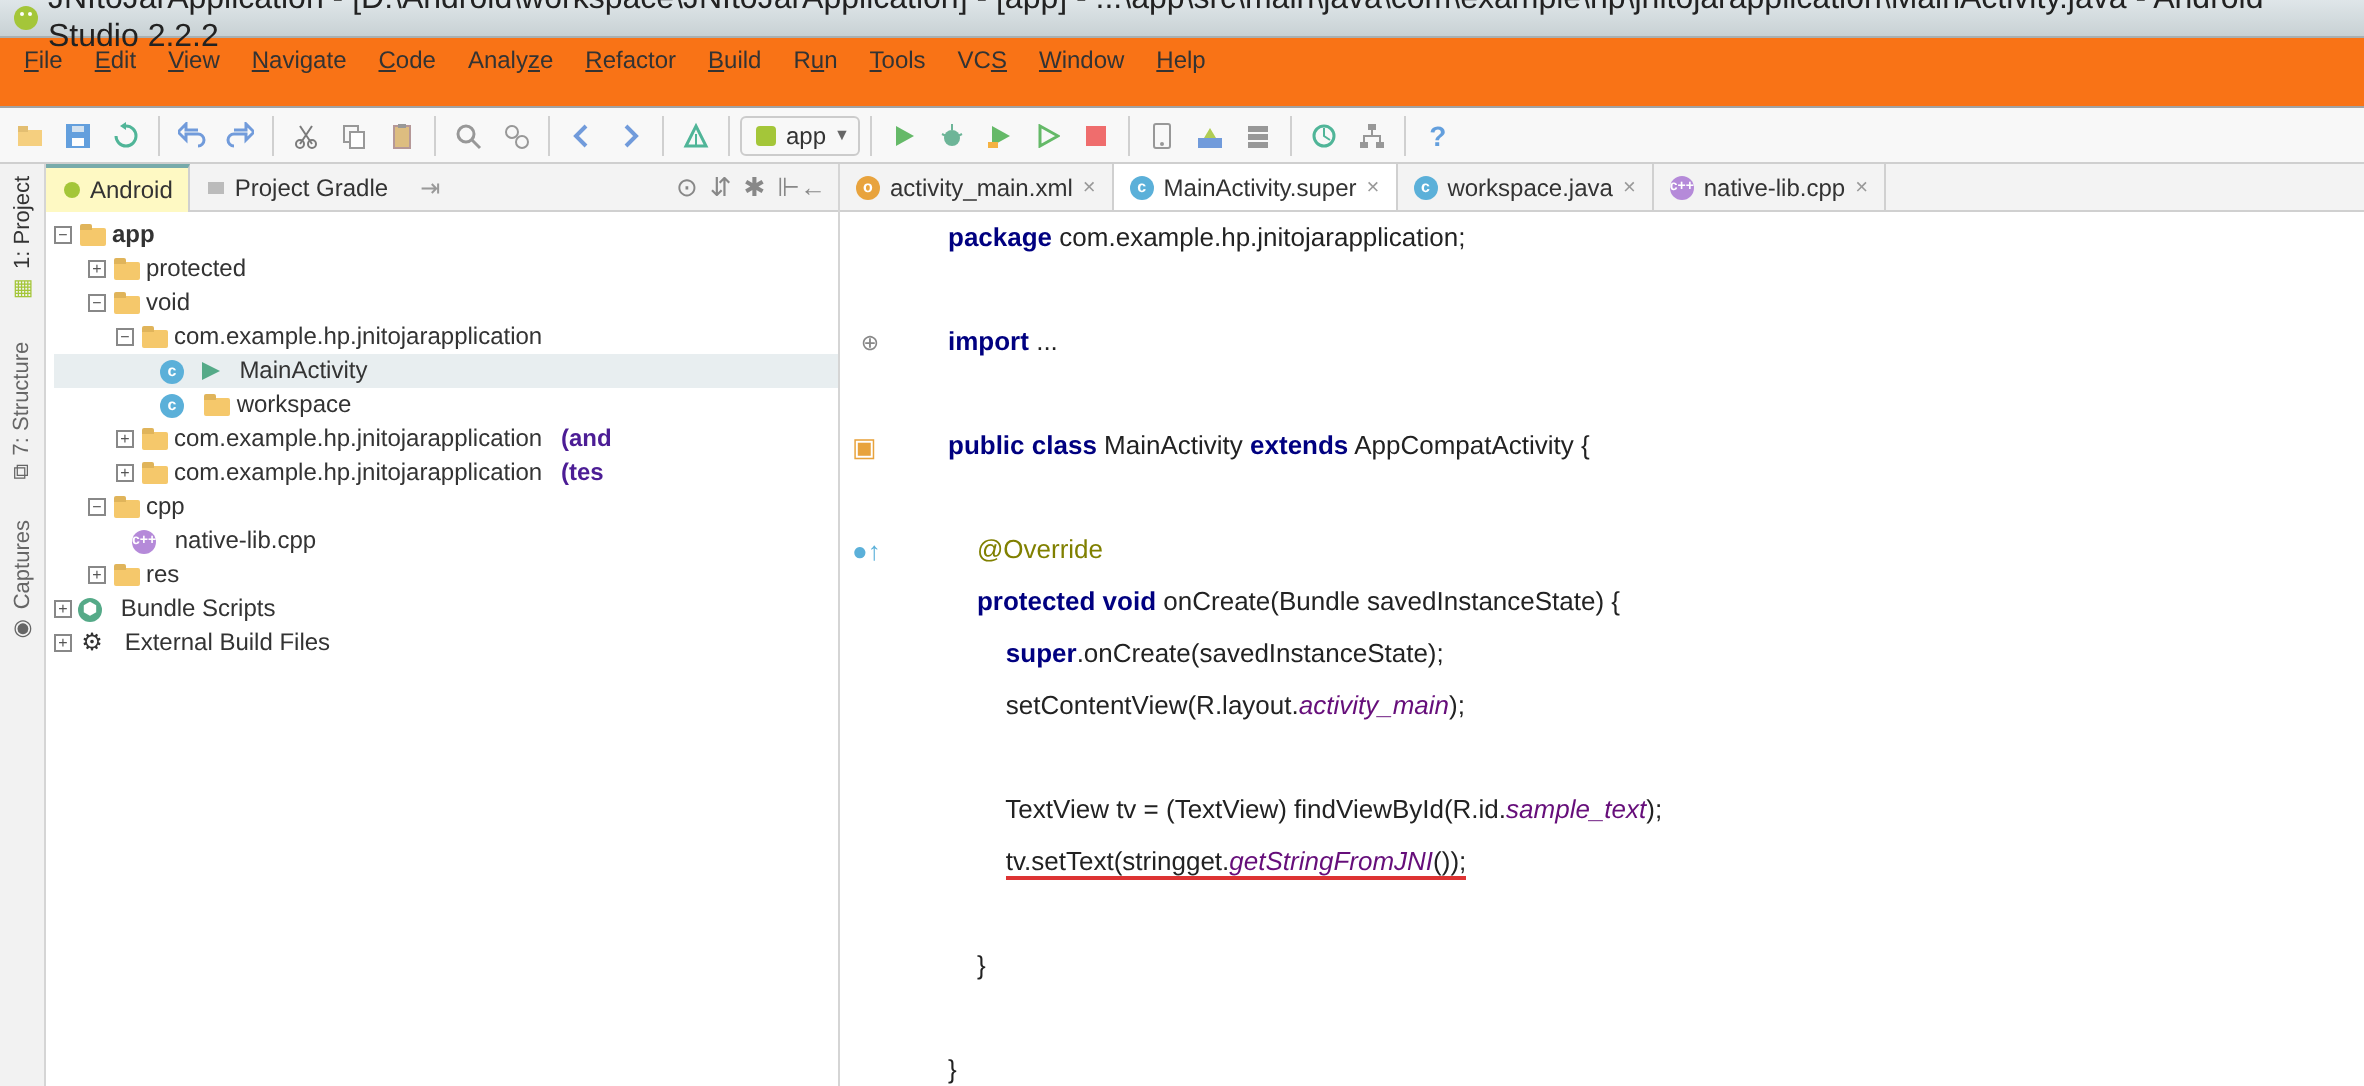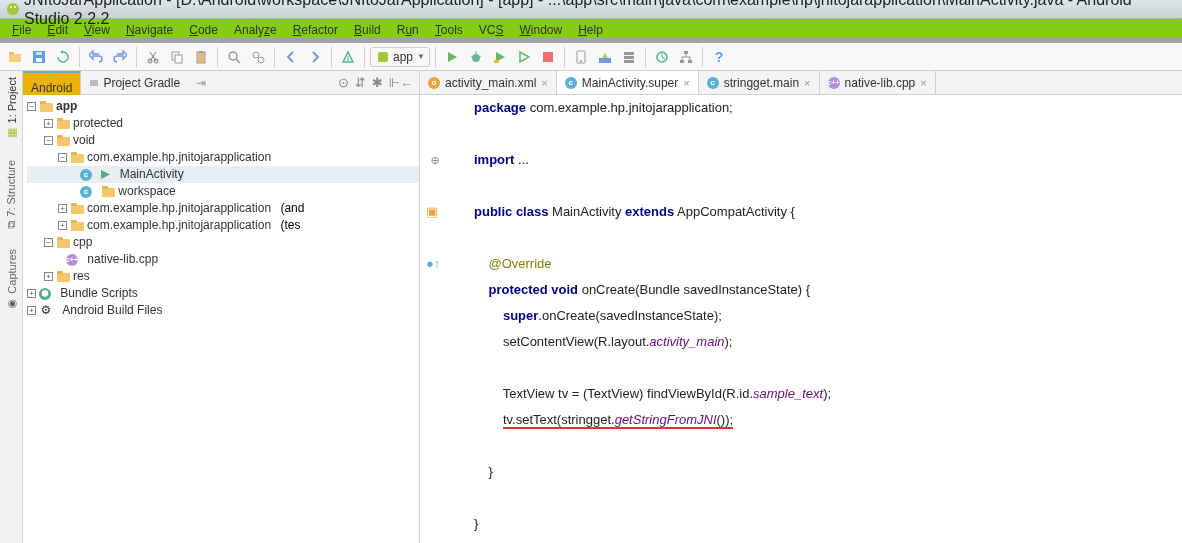--- a/index.html
+++ b/index.html
@@ -1,47 +1,47 @@
 <!DOCTYPE html>
 <html><head>
 <meta charset="utf-8">
 <style>
   * { margin: 0; padding: 0; box-sizing: border-box; font-family: "Segoe UI", Tahoma, sans-serif; }
   body { font-size: 12px; color: #333; background: #fff; overflow: hidden; }
   .title-bar { background: linear-gradient(#dfe6e9,#c8d1d4); height: 19px; line-height: 19px; padding: 0 6px; font-size: 16px; color: #222; border-bottom: 1px solid #a8b0b2; display:flex; align-items:center; gap:4px; }
   .title-bar .icon { display:inline-flex; }
-  .menu-bar { background: #84cc16; height: 24px; border-bottom: 5px solid #a3a3a3; display: flex; padding: 0 4px; }
+  .menu-bar { background: #f97316; height: 35px; border-bottom: 1px solid #a3a3a3; display: flex; padding: 0 4px; }
   .menu-bar .item { padding: 0 8px; line-height: 22px; cursor: default; }
   .menu-bar .item u { text-decoration: underline; }
   .tool-bar { background: #f8f8f8; height: 28px; border-bottom: 1px solid #cfcfcf; display: flex; align-items: center; gap: 2px; padding: 0 4px; }
   .tool-bar .tb { width: 22px; height: 22px; display: inline-flex; align-items: center; justify-content: center; opacity: .85; border-radius:3px; }
   .tool-bar .sep { width: 1px; height: 20px; background: #d0d0d0; margin: 0 3px; }
   .tool-bar .combo { display:inline-flex; align-items:center; border:1px solid #ccc; border-radius:3px; height:20px; padding:0 4px 0 6px; gap:4px; font-size:12px; }
   .main { display: flex; height: calc(543px - 19px - 22px - 28px); }
   .side-left { width: 23px; background: #f2f2f2; border-right: 1px solid #d5d5d5; display:flex; flex-direction:column; align-items:center; gap:20px; padding-top:6px; }
   .side-left .vtab { writing-mode: vertical-rl; transform: rotate(180deg); font-size:11px; color:#666; display:flex; align-items:center; gap:4px; }
   .side-left .vtab.active { color:#333; }
   .panel { width: 397px; border-right: 1px solid #d5d5d5; display:flex; flex-direction:column; }
   .panel-tabs { height: 24px; border-bottom: 1px solid #d0d0d0; display:flex; align-items:center; background:#f3f3f3; }
   .panel-tab { height:24px; display:inline-flex; align-items:center; padding:0 8px; gap:4px; font-size:12px; }
-  .panel-tab.active { background:#eab308; border-right:1px solid #d0d0d0; border-top:2px solid #7aa;flex-direction:column; }
+  .panel-tab.active { background:#fef9c3; border-right:1px solid #d0d0d0; border-top:2px solid #7aa; }
   .panel-tab .sq { width:10px; height:10px; }
   .panel-tools { margin-left:auto; display:flex; gap:6px; padding-right:6px; color:#888; align-items:center; }
   .panel-tools span { font-size:13px; }
   .tree { flex:1; overflow:auto; padding: 3px 0 3px 4px; font-family: "Segoe UI", sans-serif; font-size:12px; background:#fff; }
   .tree .row { white-space: nowrap; height: 17px; line-height:17px; display:flex; align-items:center; gap:3px; }
   .tree .pad { display:inline-block; }
   .tgl { width:9px; height:9px; border:1px solid #888; display:inline-flex; align-items:center; justify-content:center; font-size:8px; color:#555; line-height:7px; }
   .ico { width:14px; height:14px; display:inline-flex; align-items:center; justify-content:center; }
   .fldr { width:13px;height:11px; position:relative; }
   .fldr::before { content:""; position:absolute; left:0; top:2px; width:13px; height:9px; background:#f5c86b; border-radius:1px; }
   .fldr::after { content:""; position:absolute; left:0; top:0; width:6px; height:3px; background:#e0b45a; border-radius:1px 1px 0 0; }
   .circ { width:12px;height:12px;border-radius:50%; display:inline-flex; align-items:center; justify-content:center; font-size:8px; color:#fff; font-weight:bold; }
   .tree .sel { background:#e8eef0; }
-  .faded { color:#000000; }
+  .faded { color:#4c1d95;font-weight:bold; }
   .editor-area { flex:1; display:flex; flex-direction:column; min-width:0; }
   .ed-tabs { height:24px; background:#f3f3f3; border-bottom:1px solid #d0d0d0; display:flex; align-items:stretch; }
   .ed-tab { display:inline-flex; align-items:center; padding:0 8px; gap:5px; border-right:1px solid #d0d0d0; font-family: "Consolas", monospace; font-size:12px; background:#f3f3f3; }
   .ed-tab.active { background:#fff; }
   .ed-tab .x { color:#999; font-size:11px; }
   .code-wrap { flex:1; display:flex; overflow:auto; font-family:"Consolas","Courier New",monospace; font-size:13px; line-height:26px; color:#222; }
   .gutter-col { width:34px; text-align:center; color:#bbb; position:relative; }
   .gutter-col .mark { position:absolute; left:6px; }
   pre.code { margin:0; padding-left:20px; }
   .kw { color:#000080; font-weight:bold; }
@@ -337,39 +337,39 @@
       <div class="row"><span class="pad" style="width:36px"></span><span class="circ" style="background:#b58ad9;font-size:7px">c++</span>&nbsp;<span>native-lib.cpp</span></div>
       <div class="row">
           <span class="pad" style="width:14px"></span>
           <span class="tgl">+</span>
           <span class="ico">
             <span class="fldr"></span>
           </span>
           <span>res</span>
         </div>
       <div class="row"><span class="tgl">+</span><span class="circ" style="background:#5a8">⬢</span>&nbsp;<span>Bundle Scripts</span></div>
-      <div class="row"><span class="tgl">+</span><span class="ico">⚙</span>&nbsp;<span>Android Build Files</span></div>
+      <div class="row"><span class="tgl">+</span><span class="ico">⚙</span>&nbsp;<span>External Build Files</span></div>
     </div>
   </div>
 
   <div class="editor-area">
     <div class="ed-tabs">
       <div class="ed-tab">
           <span class="circ" style="background:#e8a33d;width:12px;height:12px;font-size:8px">o</span>
           <span>activity_main.xml</span>
           <span class="x">×</span>
         </div>
       <div class="ed-tab active">
           <span class="circ" style="background:#5bb0d9;width:12px;height:12px">c</span>
           <span>MainActivity.super</span>
           <span class="x">×</span>
         </div>
       <div class="ed-tab">
           <span class="circ" style="background:#5bb0d9;width:12px;height:12px">c</span>
-          <span>stringget.main</span>
+          <span>workspace.java</span>
           <span class="x">×</span>
         </div>
       <div class="ed-tab">
           <span class="circ" style="background:#b58ad9;width:12px;height:12px;font-size:7px">c++</span>
           <span>native-lib.cpp</span>
           <span class="x">×</span>
         </div>
     </div>
     <div class="code-wrap">
       <div class="gutter-col">

